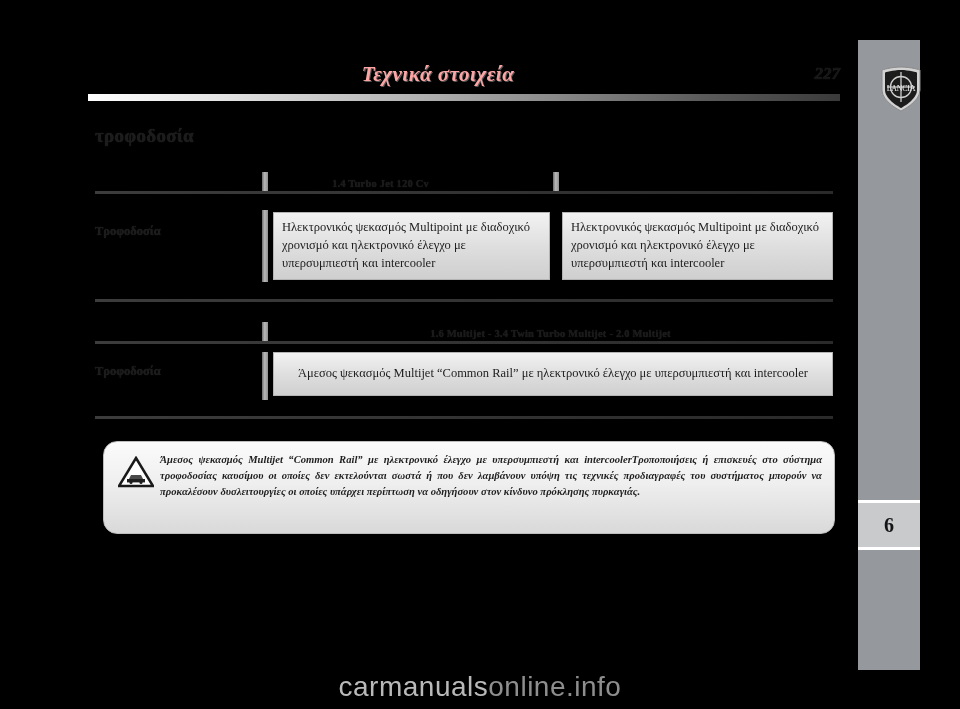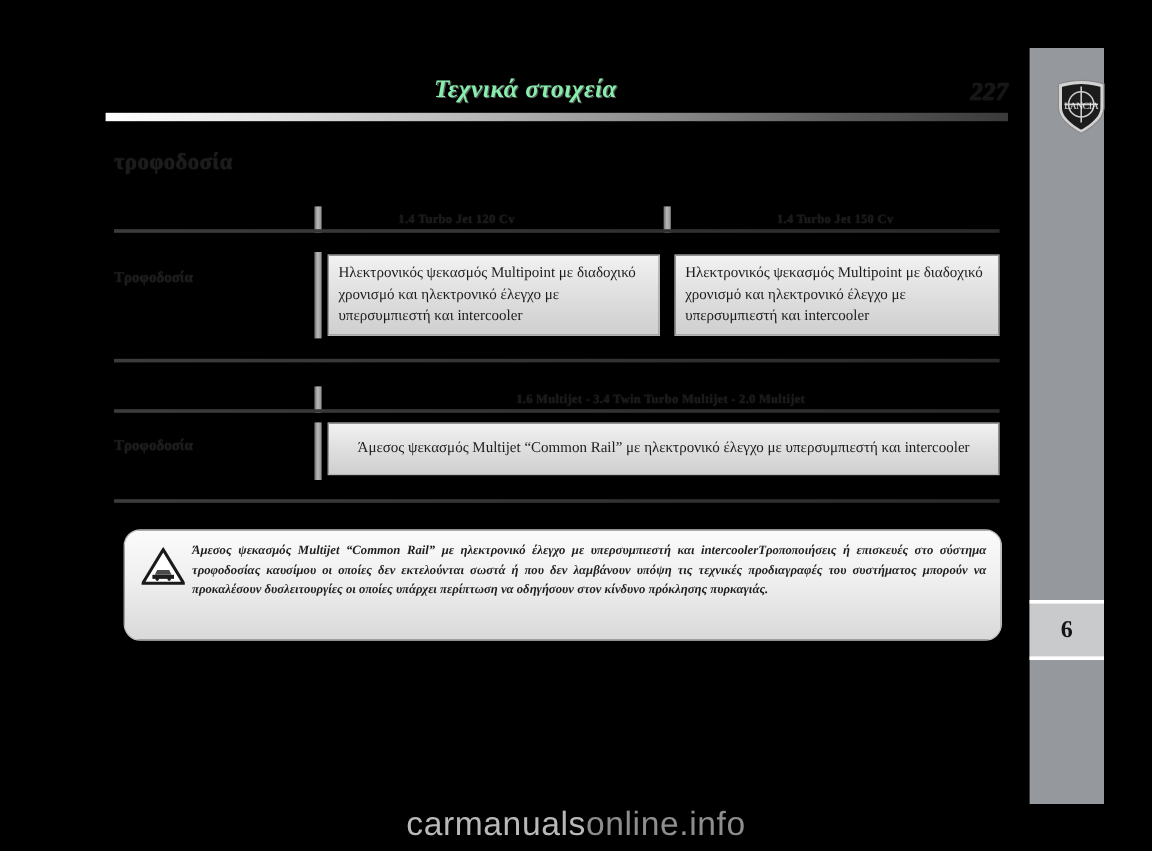--- a/index.html
+++ b/index.html
@@ -23,30 +23,30 @@
     background:#000;
   }
 
   
   #header{
     position:absolute;left:88px;top:62px;width:752px;height:46px;
   }
   #page-title{
     position:absolute;left:0;top:0;width:700px;
     text-align:center;
-    color:#86efac;
+    color:#fca5a5;
     font-style:italic;font-weight:bold;
     font-size:21px;
     letter-spacing:.5px;
     text-shadow:1px 1px 0 #555;
   }
   #page-number{
     position:absolute;right:0;top:2px;
     color:#151515;
-    font-style:italic;font-weight:bold;font-size:21px;
+    font-style:italic;font-weight:bold;font-size:17px;
     text-shadow:0 0 1px #3a3a3a;
   }
   #header-rule{
     position:absolute;left:88px;top:94px;width:752px;height:7px;
     background:linear-gradient(to right,#ffffff 0%,#e3e3e3 18%,#b5b5b5 42%,#8a8a8a 62%,#5a5a5a 82%,#3a3a3a 100%);
   }
 
   
   #section-heading{
     position:absolute;left:95px;top:125px;
@@ -168,23 +168,20 @@
 
   <div id="section-heading">τροφοδοσία</div>
 
   <div class="table-block" id="table1">
     <div class="thead">
       <div class="vdiv" style="left:167px;"></div>
       <div class="col" style="left:173px;width:225px;">
         <span>1.4 Turbo Jet 120 Cv</span>
       </div>
       <div class="vdiv" style="left:458px;"></div>
-      <div class="col" style="left:464px;width:274px;">
-        <span>1.4 Turbo Jet 150 Cv</span>
-      </div>
       <div class="hrule" style="top:19px;"></div>
     </div>
 
     <div class="trow" style="height:86px;">
       <div class="row-label" style="top:30px;">Τροφοδοσία</div>
       <div class="vdiv" style="left:167px;top:16px;height:72px;"></div>
       <div class="cell" style="left:178px;top:18px;width:277px;height:68px;">Ηλεκτρονικός ψεκασμός Multipoint με διαδοχικό χρονισμό και ηλεκτρονικό έλεγχο με υπερσυμπιεστή και intercooler</div>
       <div class="cell" style="left:467px;top:18px;width:271px;height:68px;">Ηλεκτρονικός ψεκασμός Multipoint με διαδοχικό χρονισμό και ηλεκτρονικό έλεγχο με υπερσυμπιεστή και intercooler</div>
       <div class="hrule" style="top:105px;"></div>
     </div>

